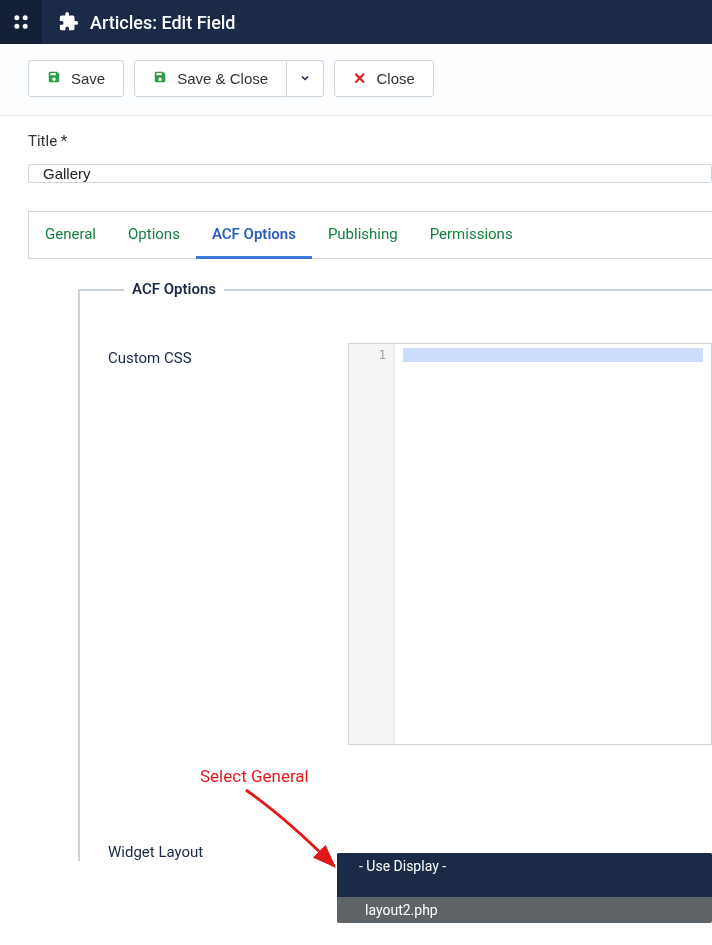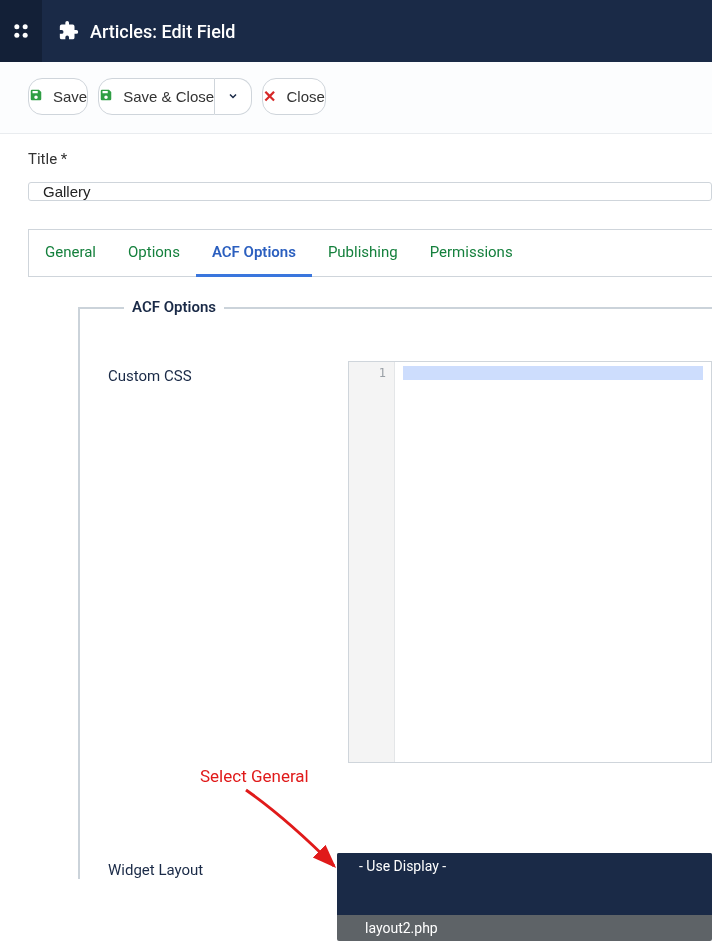--- a/index.html
+++ b/index.html
@@ -12,21 +12,21 @@
     height: 945px;
     overflow: hidden;
   }
 
   
   .header {
     display: flex;
     align-items: stretch;
     background: #1a2a47;
     color: #fff;
-    height: 62px;
+    height: 44px;
   }
   .header-logo {
     width: 42px;
     background: #132037;
     display: flex;
     align-items: center;
     justify-content: center;
   }
   .header-logo svg { width: 20px; height: 20px; }
   .header-title {
@@ -44,24 +44,24 @@
     padding: 16px 28px 18px 28px;
     display: flex;
     gap: 10px;
     border-bottom: 1px solid #e9ecef;
     background: #fcfdfe;
   }
   .btn {
     display: inline-flex;
     align-items: center;
     gap: 10px;
-    padding: 8px 0;
+    padding: 8px 18px;
     border: 1px solid #cfd5db;
     background: #fff;
-    border-radius: 14px;
+    border-radius: 3px;
     color: #333;
     font-size: 15px;
     cursor: pointer;
   }
   .btn-group { display: flex; justify-content: flex-end; }
   .btn-group .btn:first-child { border-top-right-radius: 0; border-bottom-right-radius: 0; }
   .btn-group .btn:last-child  { border-top-left-radius: 0;  border-bottom-left-radius: 0; border-left: none; padding: 8px 12px; }
   .icon-save { color: #2f9e44; }
   .icon-close { color: #d62828; font-weight: bold; font-size: 16px; }
   .chevron { color: #1a2a47; }

